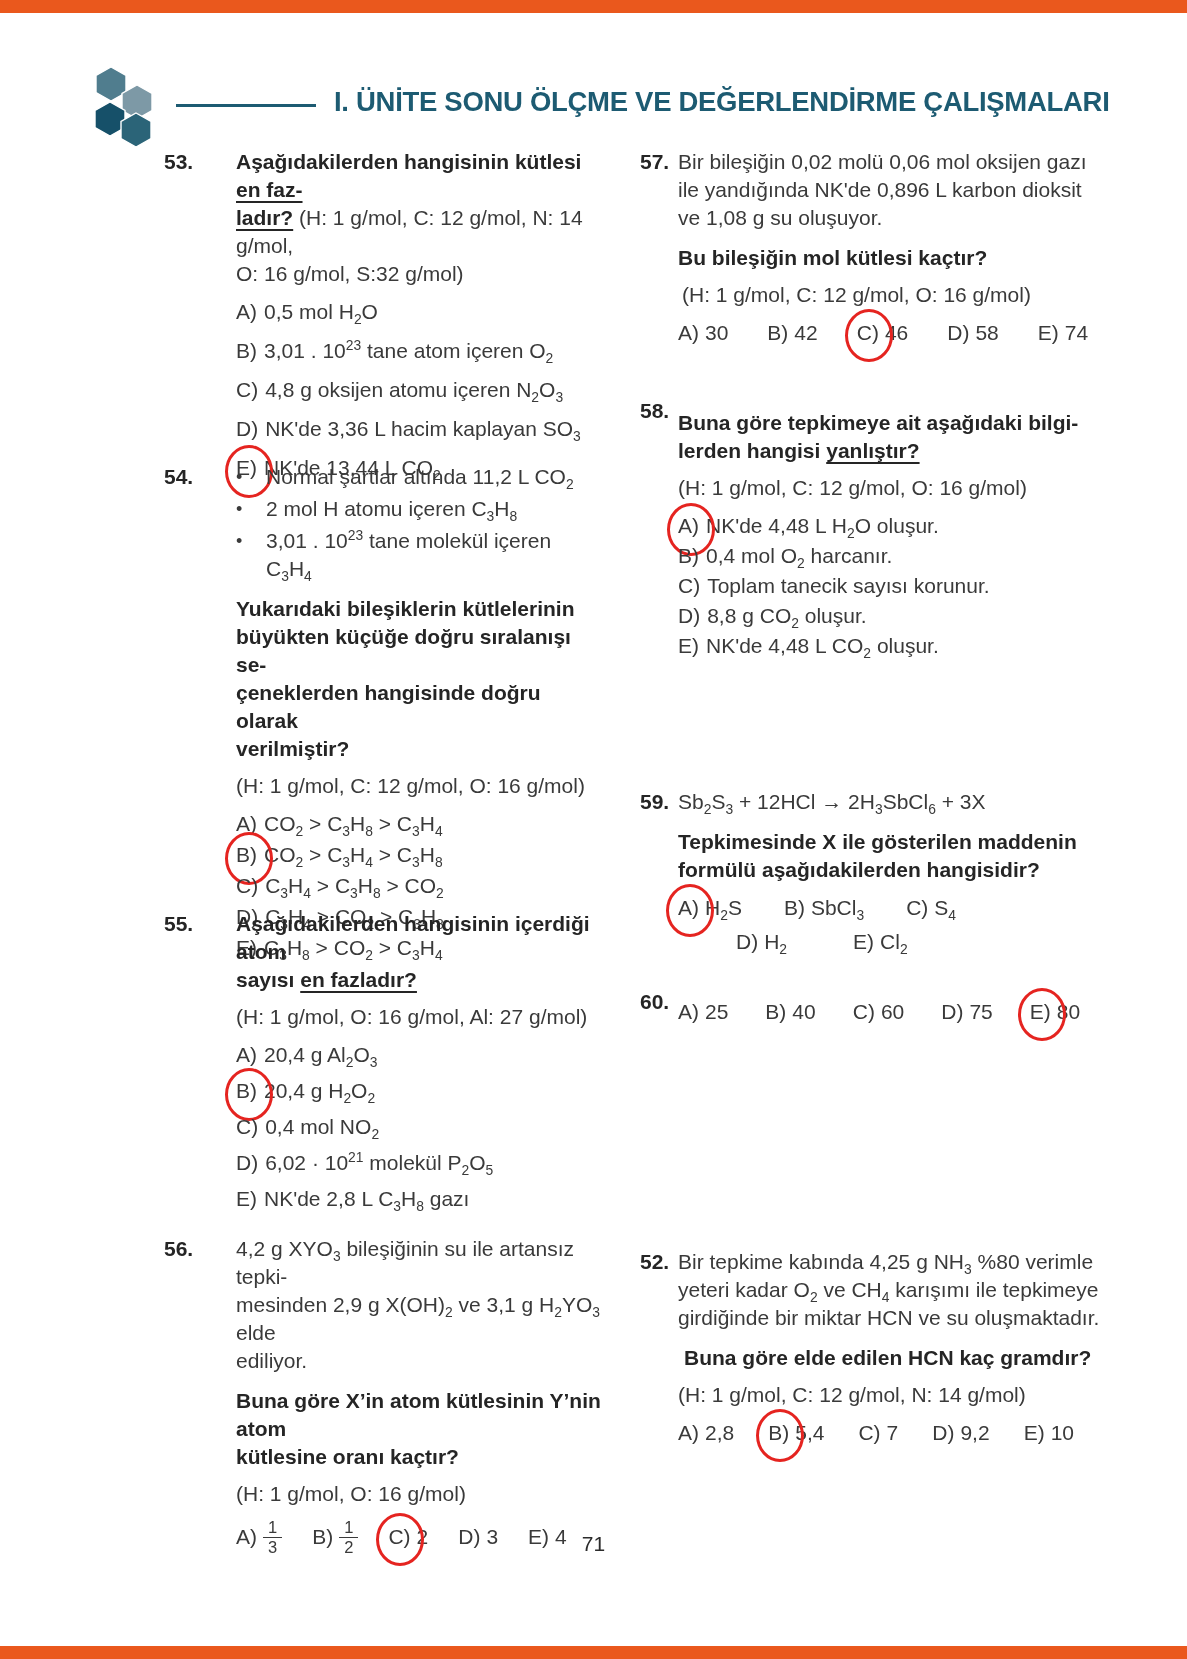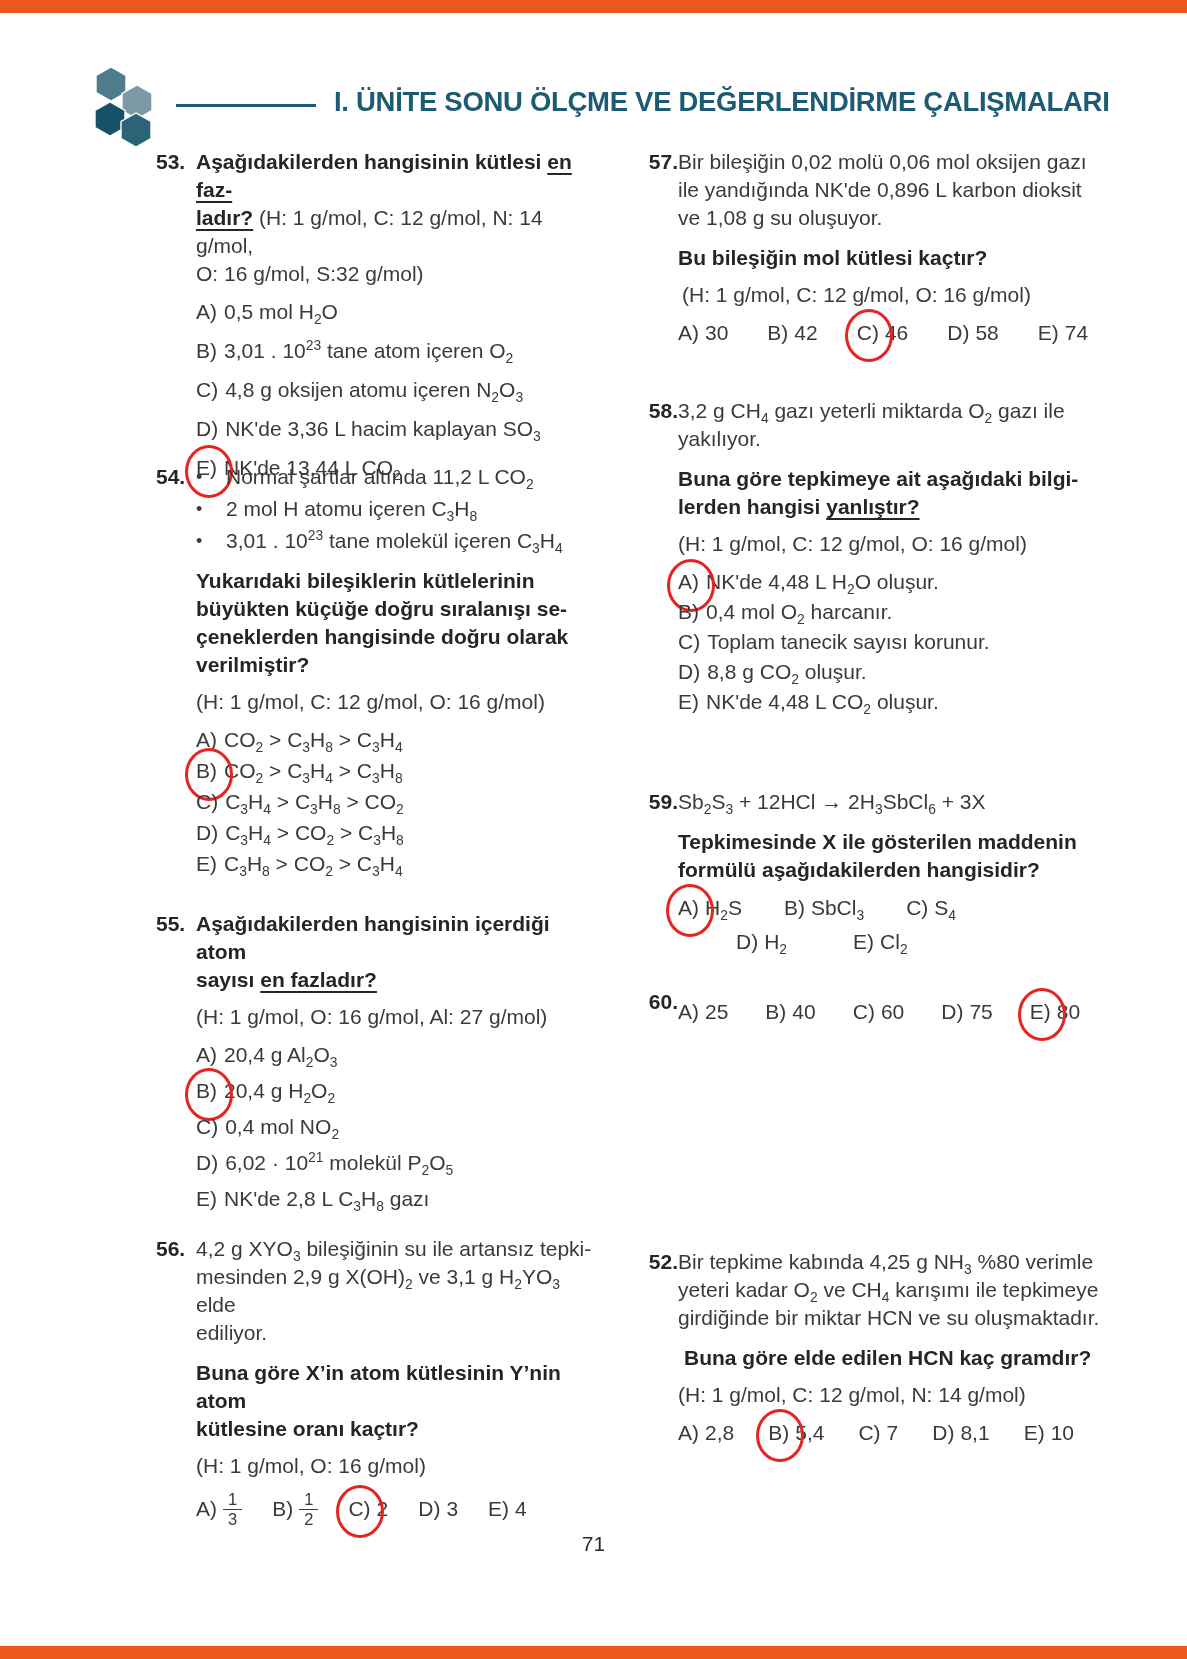--- a/index.html
+++ b/index.html
@@ -14,24 +14,24 @@
   
   .logo{position:absolute;left:94px;top:63px;width:64px;height:88px;}
   .hline{position:absolute;left:176px;top:104px;width:140px;height:3px;background:#1d5b72;}
   .title{
     position:absolute;left:334px;top:86px;margin:0;
     font-size:27.5px;font-weight:700;color:#1d5b72;letter-spacing:-0.3px;white-space:nowrap;
   }
 
   
   .question{position:absolute;display:flex;font-size:21px;line-height:28px;}
-  .question.colL{left:156px;width:438px;}
+  .question.colL{left:164px;width:438px;gap:32px;}
   .question.colR{left:640px;width:448px;}
   .qnum{flex:none;width:40px;font-weight:700;color:#252525;}
-  .colR .qnum{width:38px;text-align:right;}
+  .colR .qnum{width:38px;}
   .qbody{flex:1;}
   .qbody p{margin:0;}
   .stem{font-weight:700;color:#252525;margin-top:12px !important;}
   .given{margin-top:9px !important;}
   b{color:#252525;}
   u{text-decoration-thickness:1.5px;text-underline-offset:4px;}
   sub{font-size:0.66em;line-height:0;}
   sup{font-size:0.66em;line-height:0;}
 
   .opts{margin-top:10px;}
@@ -252,21 +252,20 @@
           <span class="opt-label">E)</span>
           <span>74</span>
         </span>
     </div>
   </div>
 </section>
 
 <section class="question colR q58" style="top:397px">
   <span class="qnum">58.</span>
   <div class="qbody">
-    <p class="intro">3,2 g CH<sub>4</sub> gazı yeterli miktarda O<sub>2</sub> gazı ile<br>yakılıyor.</p>
     <p class="stem">Buna göre tepkimeye ait aşağıdaki bilgi-<br>lerden hangisi <u>yanlıştır?</u></p>
     <p class="given">(H: 1 g/mol, C: 12 g/mol, O: 16 g/mol)</p>
     <div class="opts">
       <div class="opt">
           <span class="opt-label"><i class="circle"></i><span>A)</span></span>
           <span class="opt-text">NK'de 4,48 L H<sub>2</sub>O oluşur.</span>
         </div>
       <div class="opt">
           <span class="opt-label">B)</span>
           <span class="opt-text">0,4 mol O<sub>2</sub> harcanır.</span>
@@ -361,21 +360,21 @@
       <span class="oitem">
           <span class="opt-label"><i class="circle"></i><span>B)</span></span>
           <span>5,4</span>
         </span>
       <span class="oitem">
           <span class="opt-label">C)</span>
           <span>7</span>
         </span>
       <span class="oitem">
           <span class="opt-label">D)</span>
-          <span>8,1</span>
+          <span>9,2</span>
         </span>
       <span class="oitem">
           <span class="opt-label">E)</span>
           <span>10</span>
         </span>
     </div>
   </div>
 </section>
 
 <div class="pagenum">71</div>

